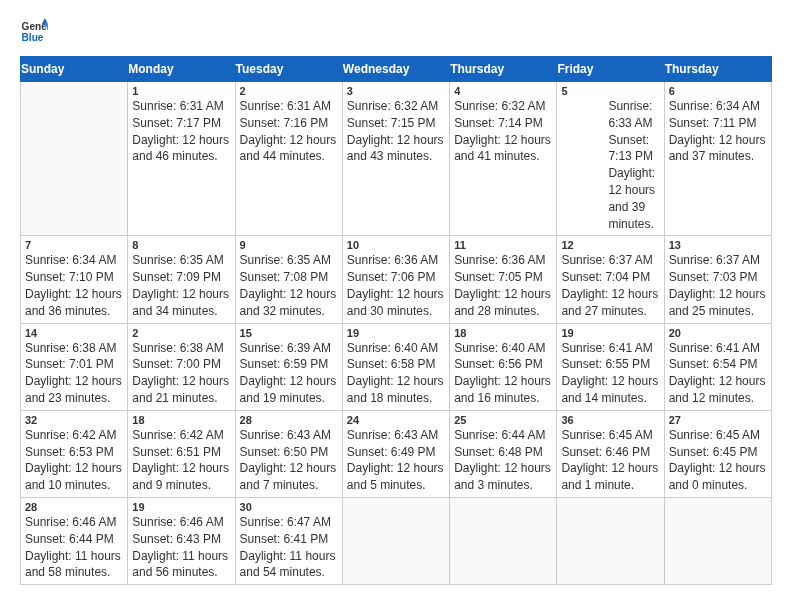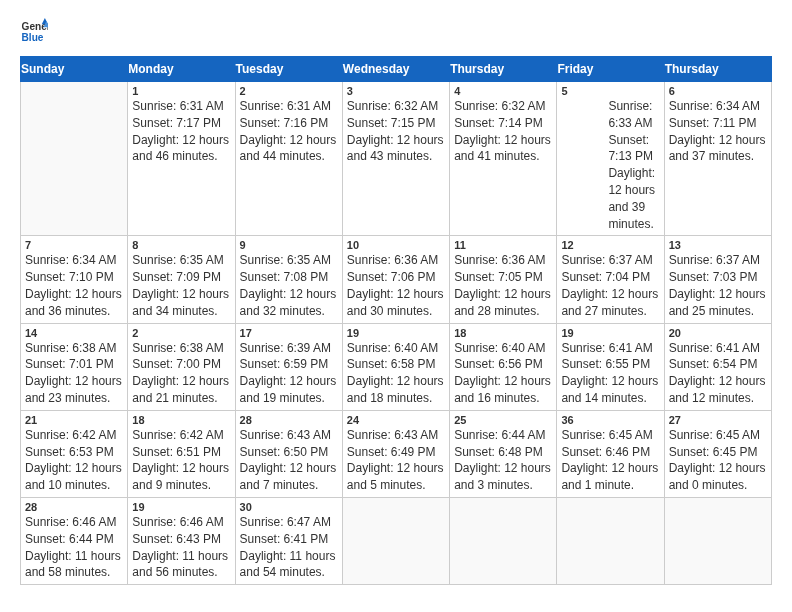--- a/index.html
+++ b/index.html
@@ -219,21 +219,21 @@
 and 23 minutes.</div>
           </td>
           <td>
             <span class="day-num">2</span>
             <div class="day-info" style="white-space: pre-line;">Sunrise: 6:38 AM
 Sunset: 7:00 PM
 Daylight: 12 hours
 and 21 minutes.</div>
           </td>
           <td>
-            <span class="day-num">17</span>
+            <span class="day-num">15</span>
             <div class="day-info" style="white-space: pre-line;">Sunrise: 6:39 AM
 Sunset: 6:59 PM
 Daylight: 12 hours
 and 19 minutes.</div>
           </td>
           <td>
             <span class="day-num">19</span>
             <div class="day-info" style="white-space: pre-line;">Sunrise: 6:40 AM
 Sunset: 6:58 PM
 Daylight: 12 hours
@@ -256,21 +256,21 @@
           <td>
             <span class="day-num">20</span>
             <div class="day-info" style="white-space: pre-line;">Sunrise: 6:41 AM
 Sunset: 6:54 PM
 Daylight: 12 hours
 and 12 minutes.</div>
           </td>
         </tr>
         <tr>
           <td>
-            <span class="day-num">21</span>
+            <span class="day-num">32</span>
             <div class="day-info" style="white-space: pre-line;">Sunrise: 6:42 AM
 Sunset: 6:53 PM
 Daylight: 12 hours
 and 10 minutes.</div>
           </td>
           <td>
             <span class="day-num">18</span>
             <div class="day-info" style="white-space: pre-line;">Sunrise: 6:42 AM
 Sunset: 6:51 PM
 Daylight: 12 hours

